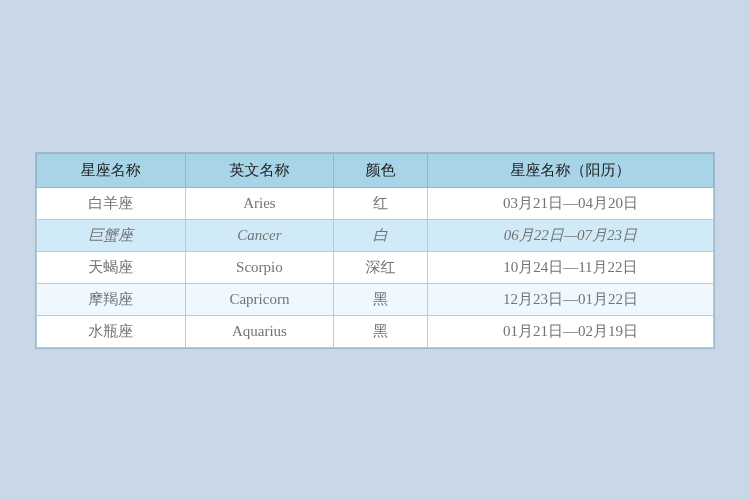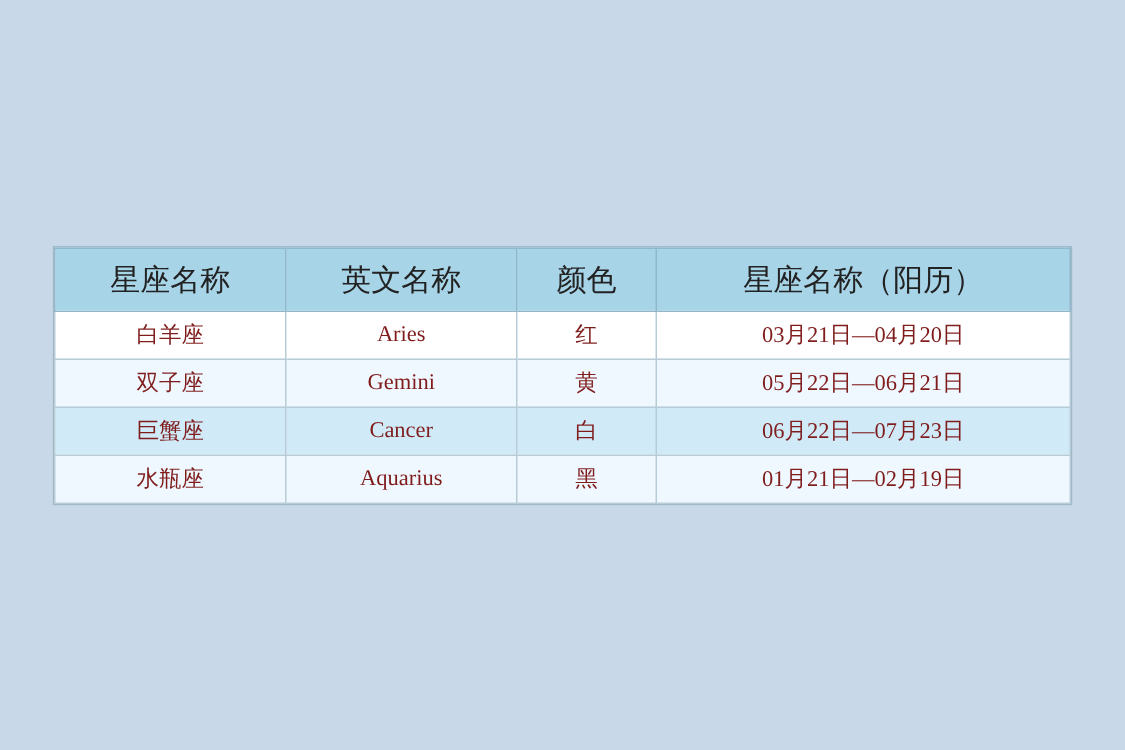--- a/index.html
+++ b/index.html
@@ -31,42 +31,43 @@
 
     thead tr {
       background-color: #a8d4e8;
     }
 
     thead th {
       border: 1px solid #90b8cc;
       padding: 7px 10px;
       text-align: center;
       font-weight: normal;
-      font-size: 20px;
+      font-size: 15px;
       color: #222;
     }
 
     tbody tr {
       background-color: #ffffff;
     }
 
     tbody tr:nth-child(even) {
       background-color: #f0f8ff;
     }
 
     tbody td {
       border: 1px solid #b8ccd8;
       padding: 6px 10px;
       text-align: center;
       font-size: 15px;
-      color: #7f1d1d;
+      color: #737373;
     }
 
     .highlighted {
       background-color: #d0eaf8 !important;
+      font-style: italic;
     }
   </style>
 </head>
 <body>
 
 <div class="table-container">
   <table>
     <thead>
       <tr>
         <th>星座名称</th>
@@ -75,31 +76,37 @@
         <th>星座名称（阳历）</th>
       </tr>
     </thead>
     <tbody id="table-body">
     <tr>
           <td>白羊座</td>
           <td>Aries</td>
           <td>红</td>
           <td>03月21日—04月20日</td>
         </tr>
-        <tr>
-          <td>双子座</td>
-          <td>Gemini</td>
-          <td>黄</td>
-          <td>05月22日—06月21日</td>
-        </tr>
         <tr class="highlighted">
           <td>巨蟹座</td>
           <td>Cancer</td>
           <td>白</td>
           <td>06月22日—07月23日</td>
+        </tr>
+        <tr>
+          <td>天蝎座</td>
+          <td>Scorpio</td>
+          <td>深红</td>
+          <td>10月24日—11月22日</td>
+        </tr>
+        <tr>
+          <td>摩羯座</td>
+          <td>Capricorn</td>
+          <td>黑</td>
+          <td>12月23日—01月22日</td>
         </tr>
         <tr>
           <td>水瓶座</td>
           <td>Aquarius</td>
           <td>黑</td>
           <td>01月21日—02月19日</td>
         </tr>
       </tbody>
   </table>
 </div>

